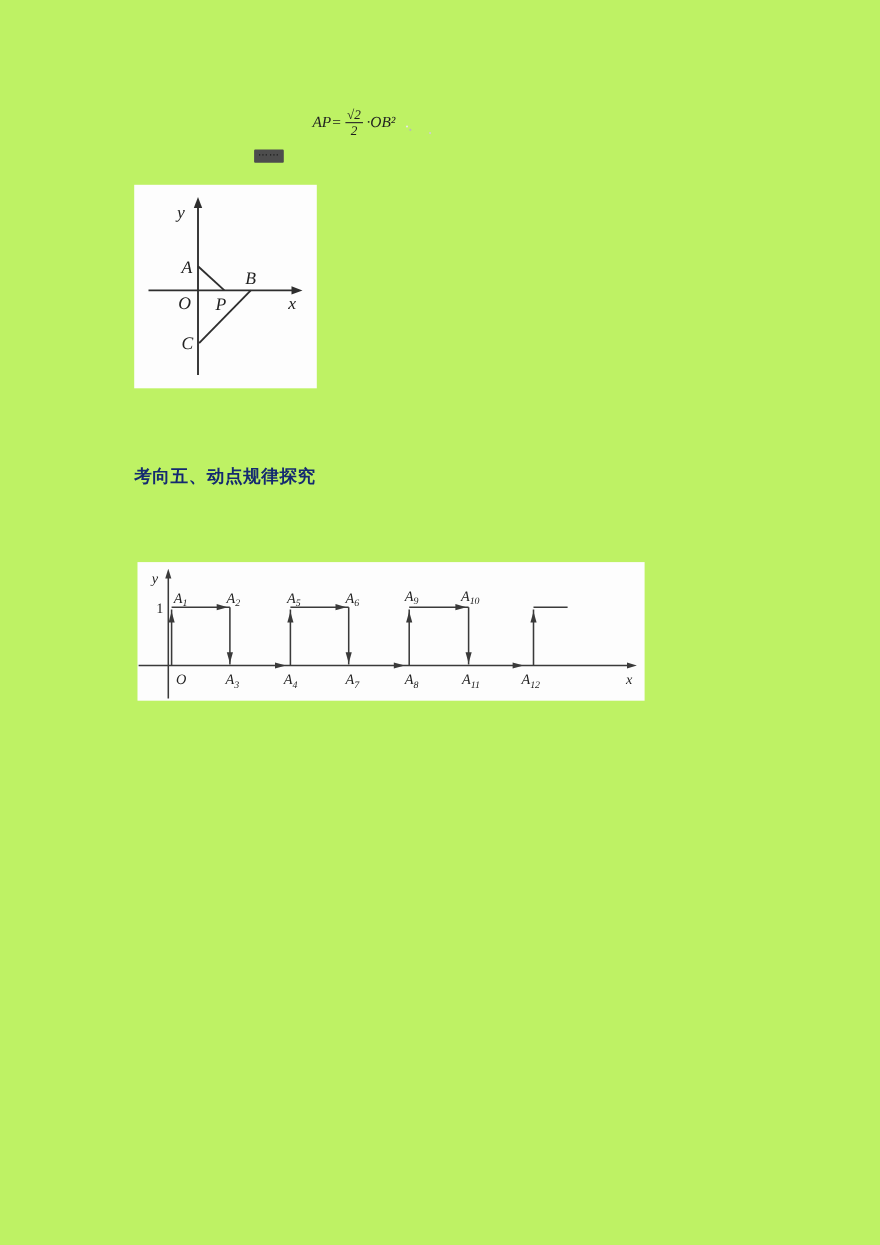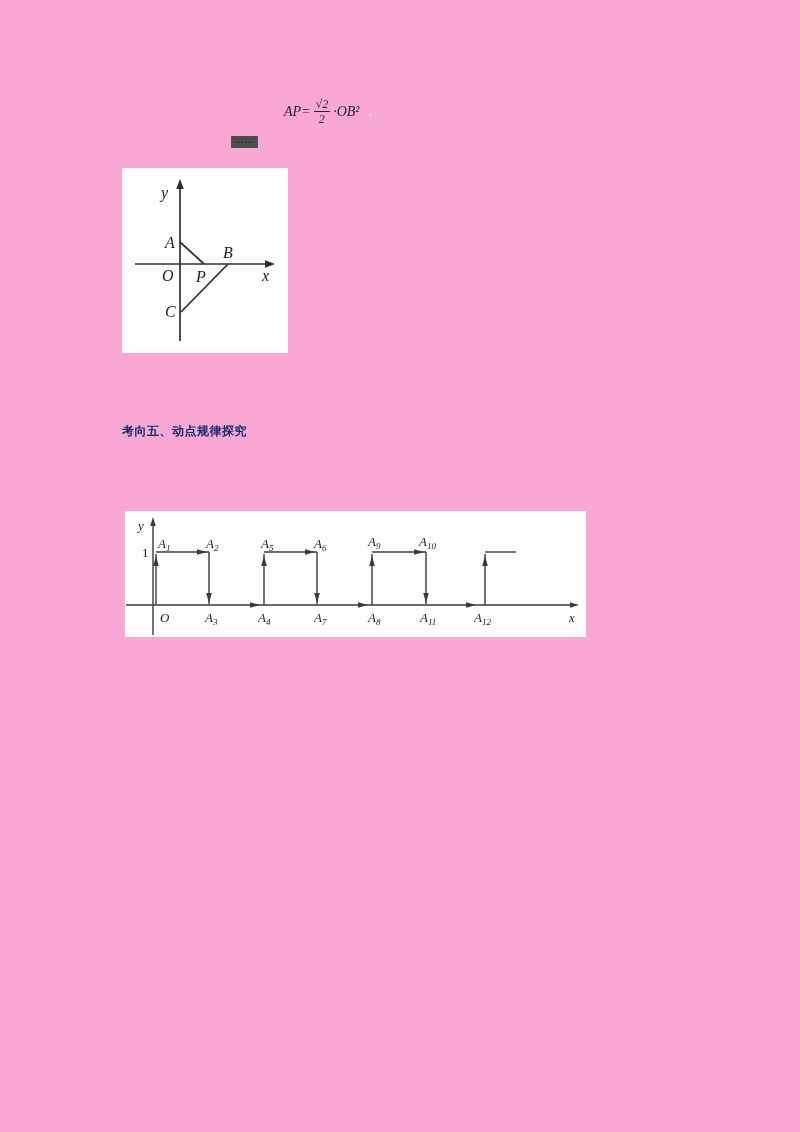--- a/index.html
+++ b/index.html
@@ -1,36 +1,36 @@
 <!DOCTYPE html>
 <html><head>
 <meta charset="utf-8">
 <style>
   html,body{margin:0;padding:0;background:#000;}
-  .page{position:relative;width:800px;height:1132px;background:#f9a8d4;overflow:hidden;
+  .page{position:relative;width:800px;height:1132px;background:#bef264;overflow:hidden;
         font-family:"Liberation Serif",serif;}
   
   .formula{position:absolute;left:284px;top:98px;display:flex;align-items:center;
            color:#1e1e1e;font-style:italic;font-size:14px;line-height:1;}
   .frac{display:inline-flex;flex-direction:column;align-items:center;margin:0 3px;}
   .frac .num{font-size:12px;padding:0 2px 1px 2px;border-bottom:1px solid #242424;}
   .frac .den{font-size:12px;padding-top:1px;}
   .speck{position:absolute;border-radius:50%;}
   
   .chip{position:absolute;left:231px;top:136px;width:27px;height:12px;background:#4d4d4d;
         color:#101010;font-size:9px;line-height:12px;text-align:center;border-radius:1px;
         letter-spacing:1px;font-family:"DejaVu Sans",sans-serif;}
   
   .figbox{position:absolute;background:#fdfdfd;}
   #fig1{left:122px;top:168px;width:166px;height:185px;}
   #fig2{left:125px;top:511px;width:461px;height:126px;}
   .lbl{font-family:"Liberation Serif",serif;font-style:italic;fill:#222;}
   
   .heading{position:absolute;left:122px;top:423px;height:18px;
-           font-family:"Liberation Sans",sans-serif;font-weight:700;font-size:12px;
+           font-family:"Liberation Sans",sans-serif;font-weight:700;font-size:16px;
            letter-spacing:0.5px;white-space:nowrap;}
 </style>
 </head>
 <body>
 
 <div class="page">
 
   <div class="formula">
     <span>AP=</span>
     <span class="frac">

